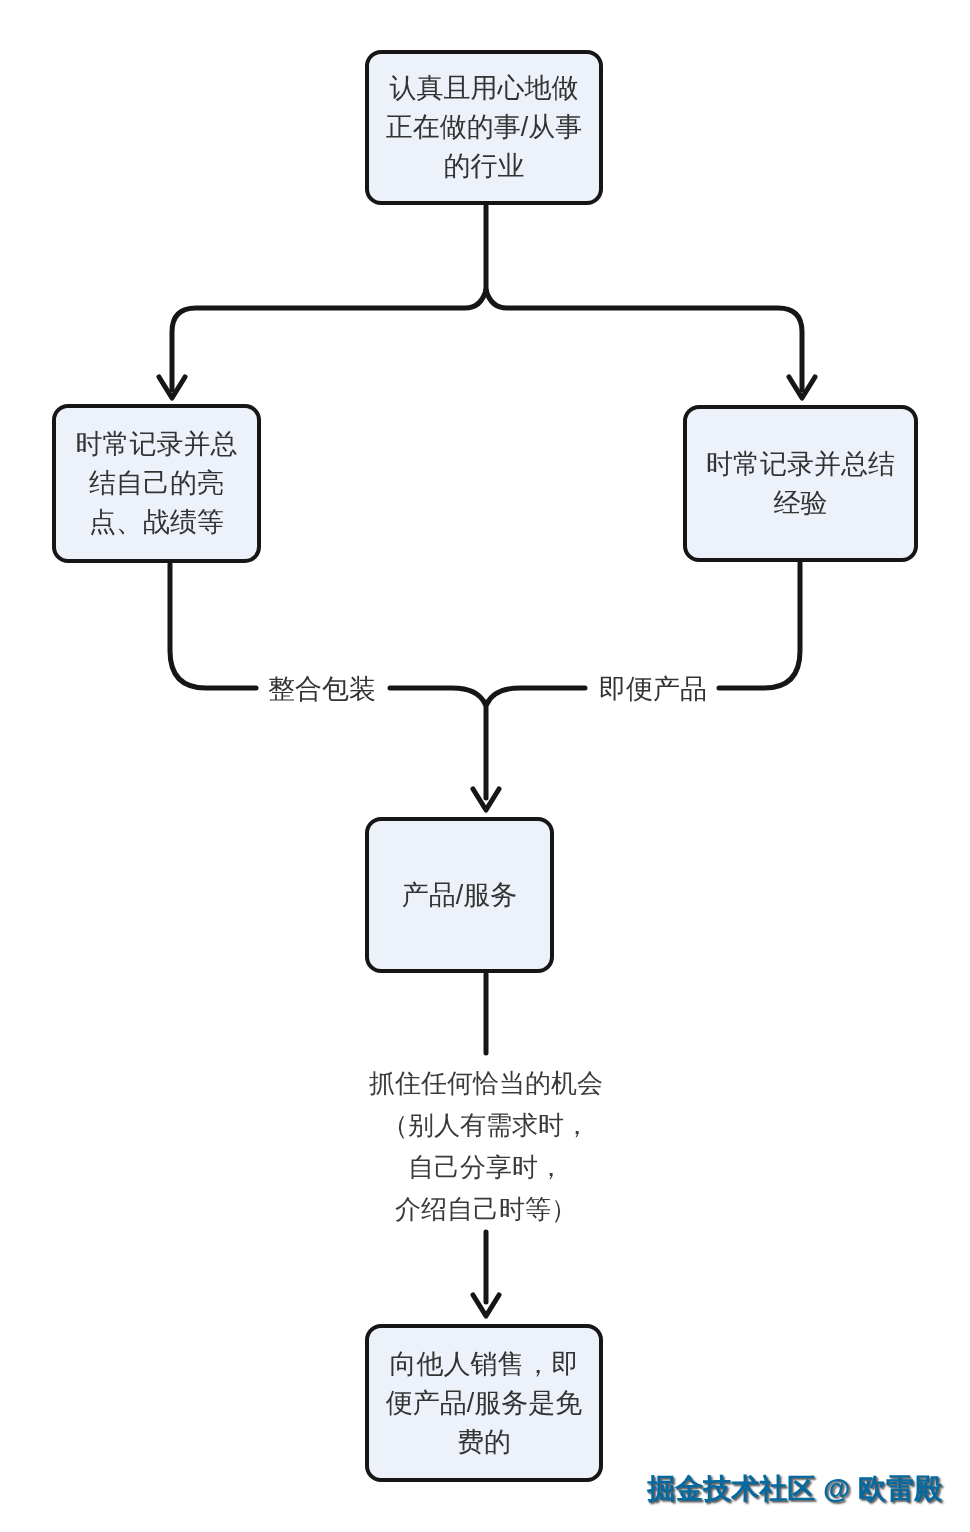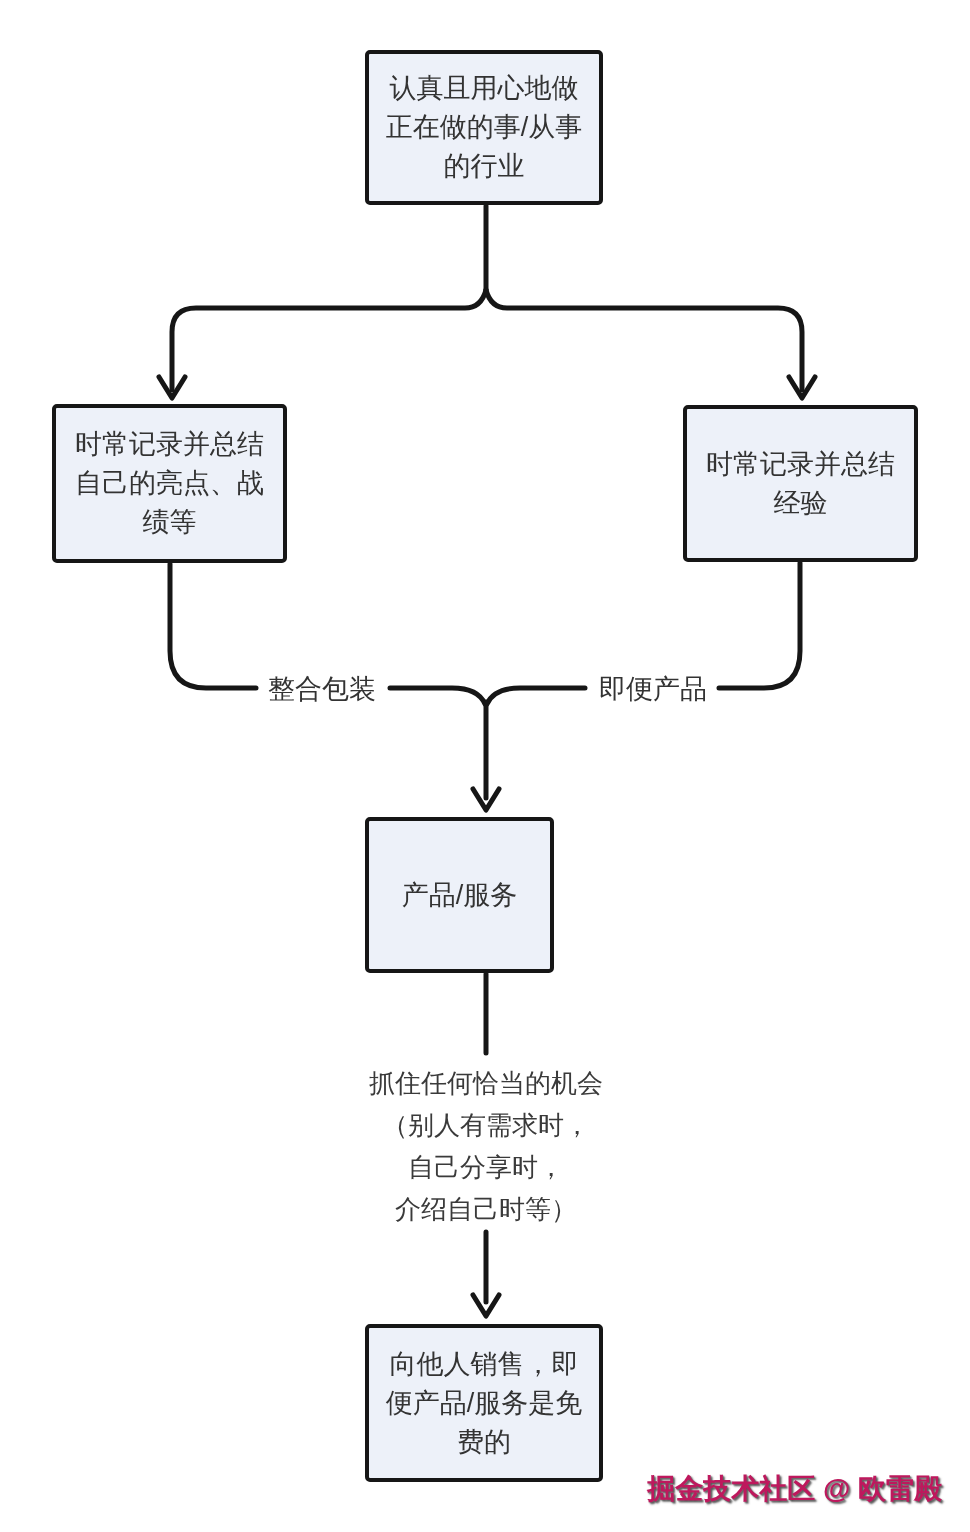--- a/index.html
+++ b/index.html
@@ -21,33 +21,33 @@
     stroke: #161616;
     stroke-width: 5;
     fill: none;
     stroke-linecap: round;
     stroke-linejoin: round;
   }
   .node {
     position: absolute;
     box-sizing: border-box;
     border: 4px solid #161616;
-    border-radius: 5px;
+    border-radius: 16px;
     background: #edf1f9;
     display: flex;
     align-items: center;
     justify-content: center;
     text-align: center;
     font-size: 27px;
     line-height: 39px;
     color: #333333;
     padding: 6px 14px;
   }
   #node-work              { left: 365px; top: 50px;   width: 238px; height: 155px; }
-  #node-record-highlights { left: 52px;  top: 404px;  width: 235px; height: 159px; }
+  #node-record-highlights { left: 52px;  top: 404px;  width: 209px; height: 159px; }
   #node-record-experience { left: 683px; top: 405px;  width: 235px; height: 157px; }
   #node-product-service   { left: 365px; top: 817px;  width: 189px; height: 156px; }
   #node-sell              { left: 365px; top: 1324px; width: 238px; height: 158px; }
   .edge-label {
     position: absolute;
     transform: translate(-50%, -50%);
     font-size: 27px;
     color: #333333;
     white-space: nowrap;
     background: #ffffff;
@@ -65,21 +65,21 @@
     line-height: 42px;
     color: #3a3a3a;
     white-space: nowrap;
   }
   #watermark {
     position: absolute;
     right: 28px;
     bottom: 24px;
     font-size: 28px;
     font-weight: bold;
-    color: #be185d;
+    color: #0369a1;
     text-shadow: 2px 2px 2px rgba(75, 75, 75, 0.85), 1px 1px 1px rgba(90, 90, 90, 0.6);
     white-space: nowrap;
   }
 </style>
 </head>
 <body>
 
 <div id="canvas">
 
   <svg id="connectors" viewBox="0 0 970 1532" xmlns="http://www.w3.org/2000/svg">

